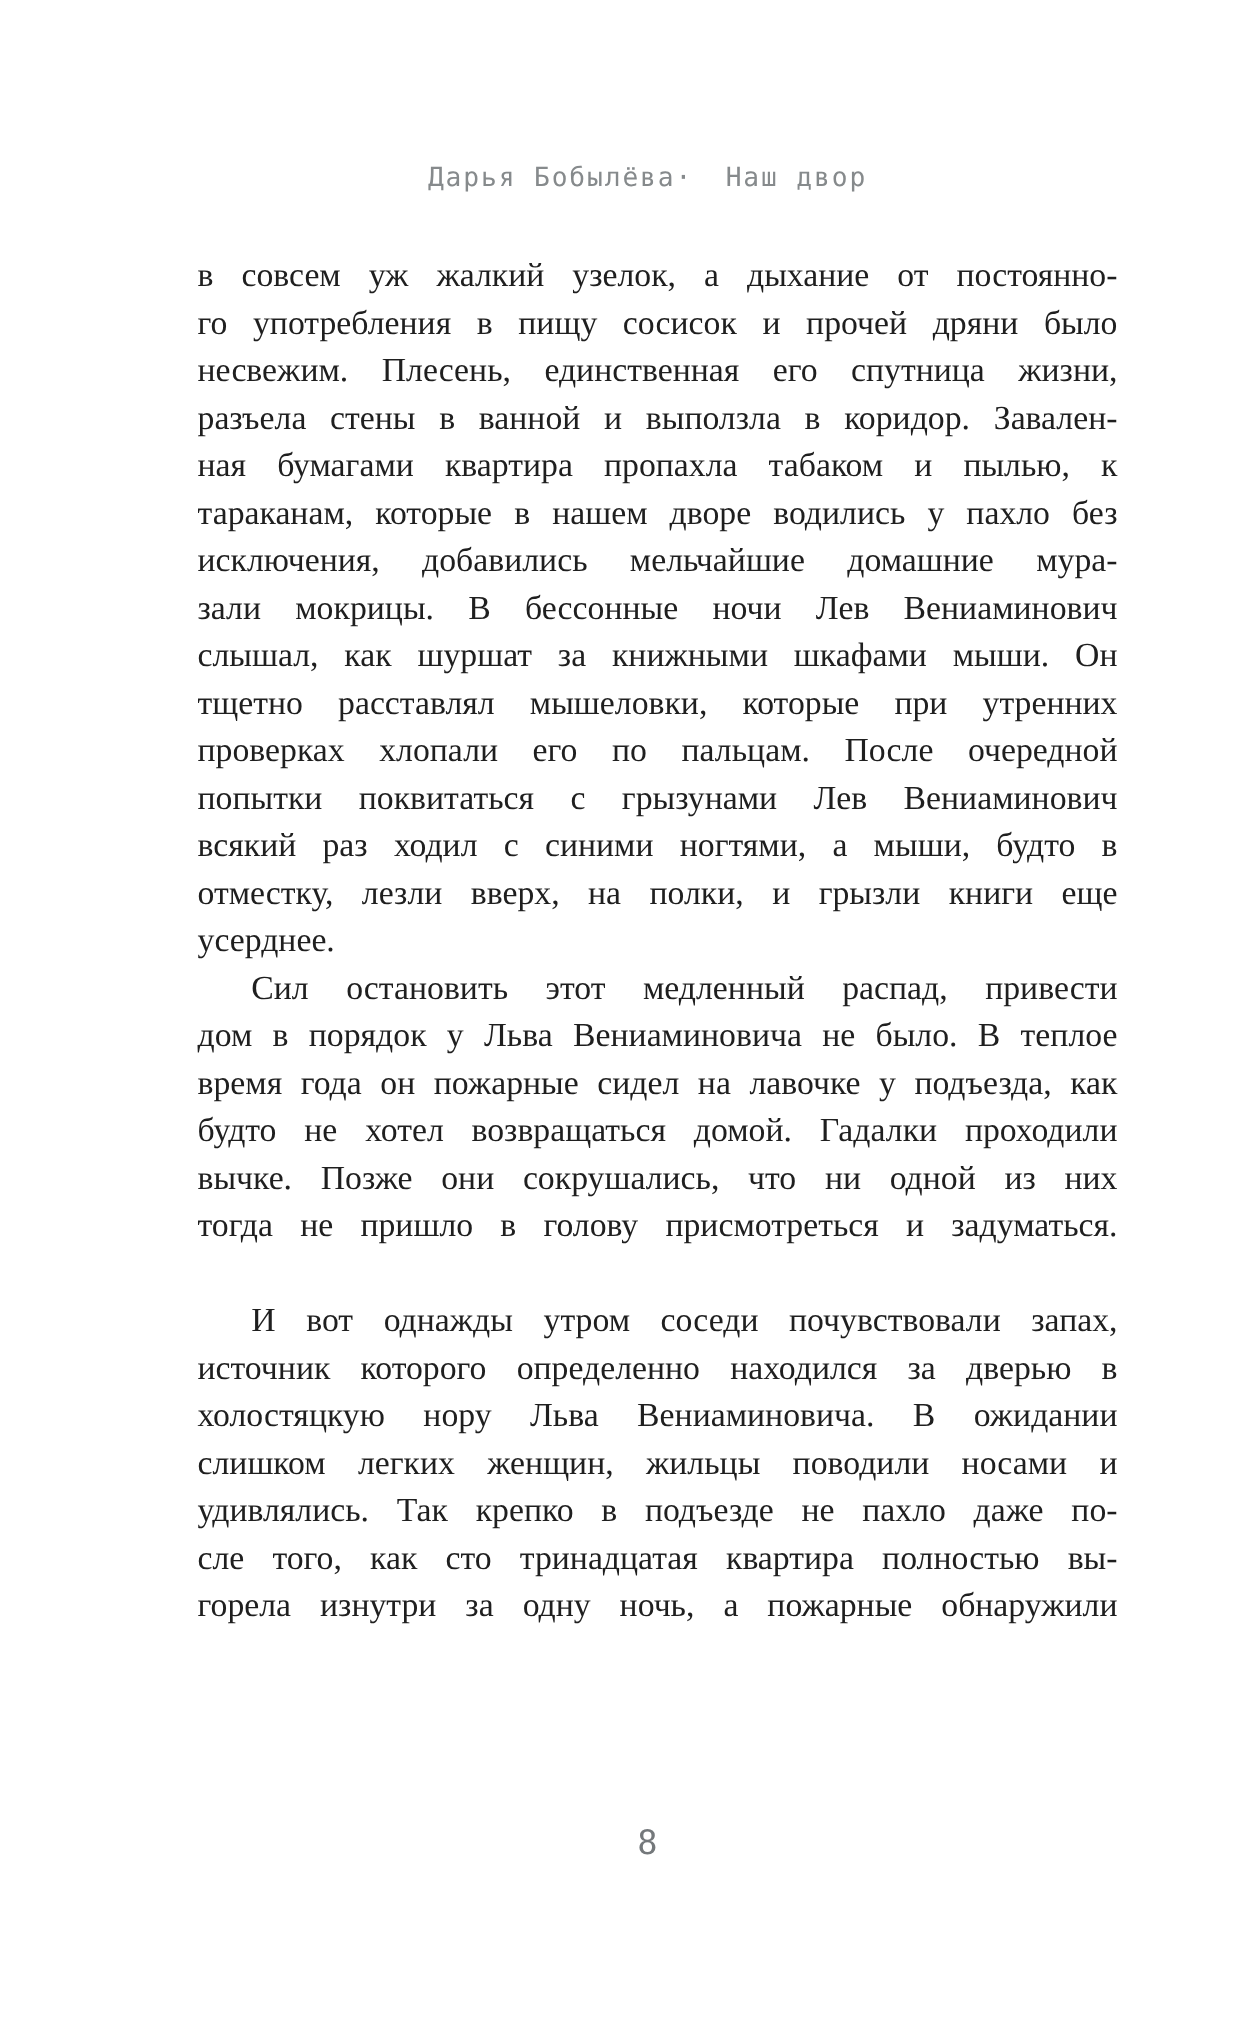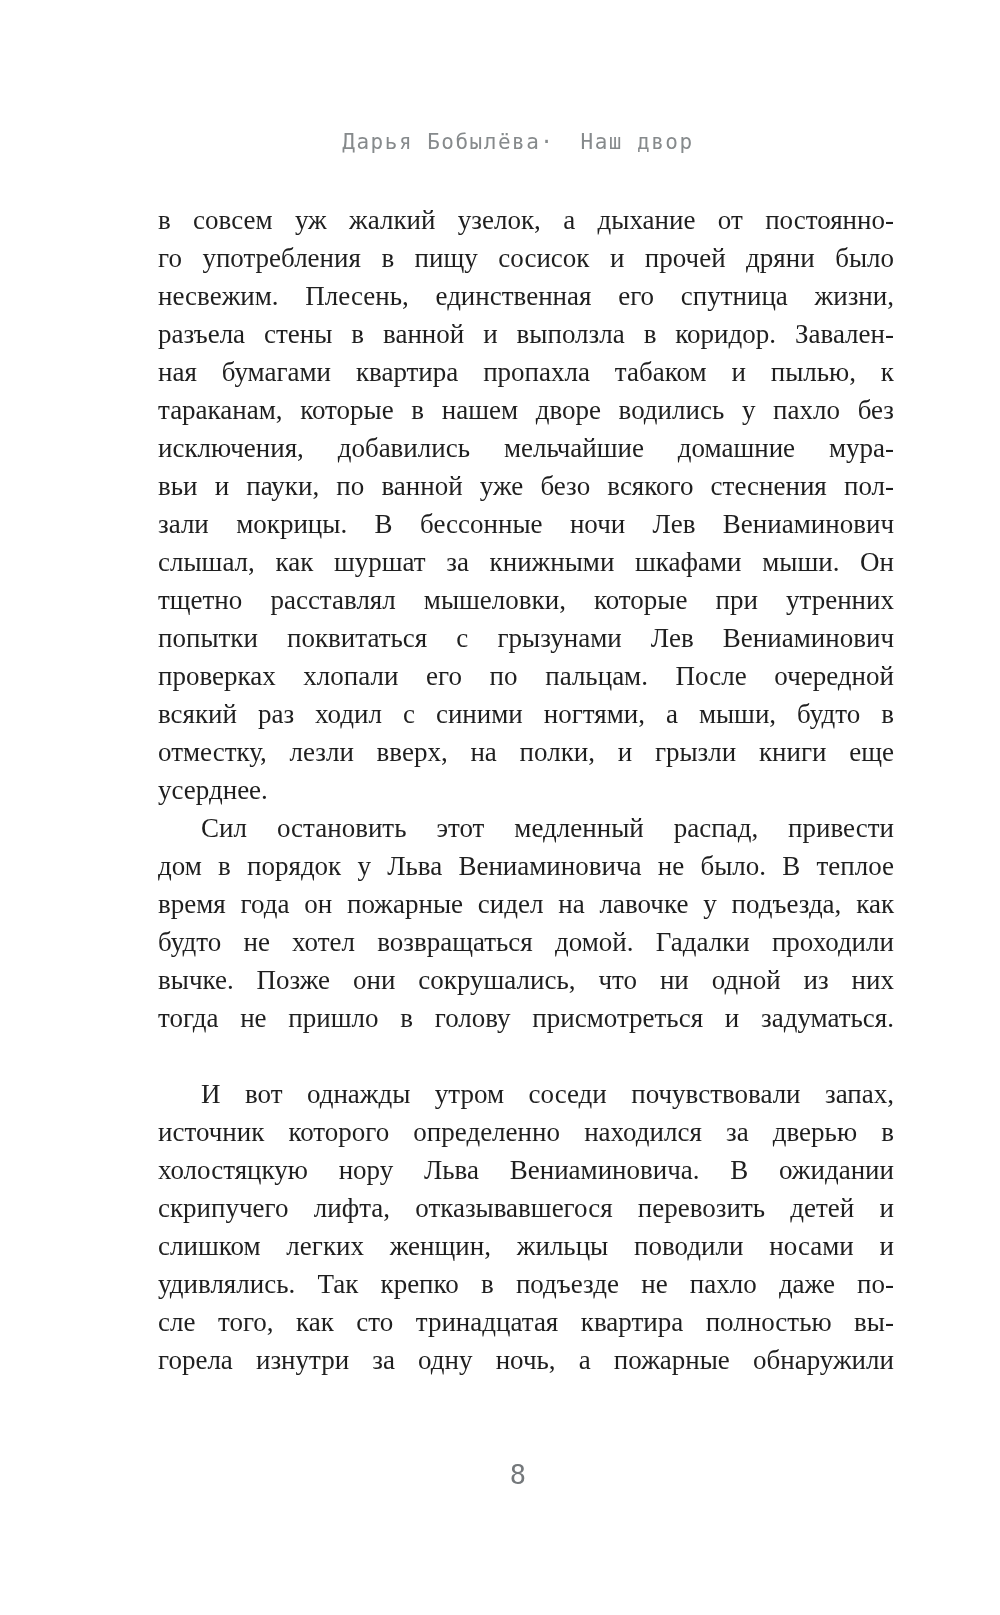--- a/index.html
+++ b/index.html
@@ -83,43 +83,41 @@
   <div class="text-block" id="text-block">
 
   <div class="para">
         <div class="line">в совсем уж жалкий узелок, а дыхание от постоянно-</div>
         <div class="line">го употребления в пищу сосисок и прочей дряни было</div>
         <div class="line">несвежим. Плесень, единственная его спутница жизни,</div>
         <div class="line">разъела стены в ванной и выползла в коридор. Завален-</div>
         <div class="line">ная бумагами квартира пропахла табаком и пылью, к</div>
         <div class="line">тараканам, которые в нашем дворе водились у пахло без</div>
         <div class="line">исключения, добавились мельчайшие домашние мура-</div>
-        <div class="line">вьи и пауки, по ванной уже безо всякого стеснения пол-</div>
         <div class="line">зали мокрицы. В бессонные ночи Лев Вениаминович</div>
         <div class="line">слышал, как шуршат за книжными шкафами мыши. Он</div>
         <div class="line">тщетно расставлял мышеловки, которые при утренних</div>
+        <div class="line">проверках хлопали его по пальцам. После очередной</div>
         <div class="line">попытки поквитаться с грызунами Лев Вениаминович</div>
-        <div class="line">проверках хлопали его по пальцам. После очередной</div>
         <div class="line">всякий раз ходил с синими ногтями, а мыши, будто в</div>
         <div class="line">отместку, лезли вверх, на полки, и грызли книги еще</div>
         <div class="line last-left">усерднее.</div>
       </div>
       <div class="para indent">
         <div class="line">Сил остановить этот медленный распад, привести</div>
         <div class="line">дом в порядок у Льва Вениаминовича не было. В теплое</div>
         <div class="line">время года он пожарные сидел на лавочке у подъезда, как</div>
         <div class="line">будто не хотел возвращаться домой. Гадалки проходили</div>
         <div class="line">вычке. Позже они сокрушались, что ни одной из них</div>
         <div class="line">тогда не пришло в голову присмотреться и задуматься.</div>
       </div>
       <div class="para indent gap-before">
         <div class="line">И вот однажды утром соседи почувствовали запах,</div>
         <div class="line">источник которого определенно находился за дверью в</div>
         <div class="line">холостяцкую нору Льва Вениаминовича. В ожидании</div>
-        <div class="line">скрипучего лифта, отказывавшегося перевозить детей и</div>
         <div class="line">слишком легких женщин, жильцы поводили носами и</div>
         <div class="line">удивлялись. Так крепко в подъезде не пахло даже по-</div>
         <div class="line">сле того, как сто тринадцатая квартира полностью вы-</div>
         <div class="line">горела изнутри за одну ночь, а пожарные обнаружили</div>
       </div>
     </div>
 
   <div class="page-number">8</div>
 
 </div>

